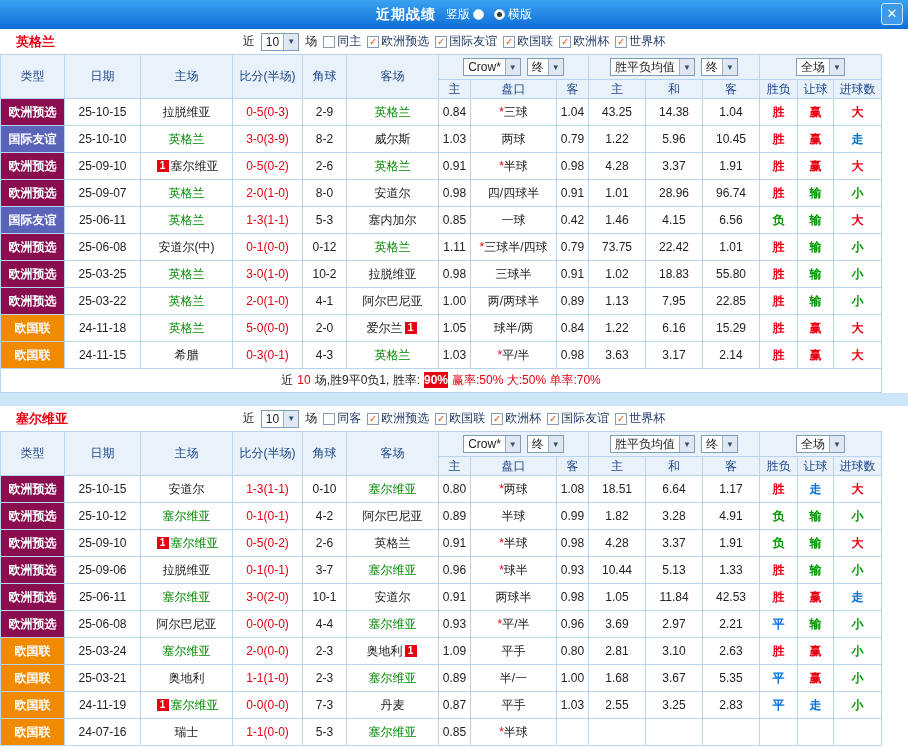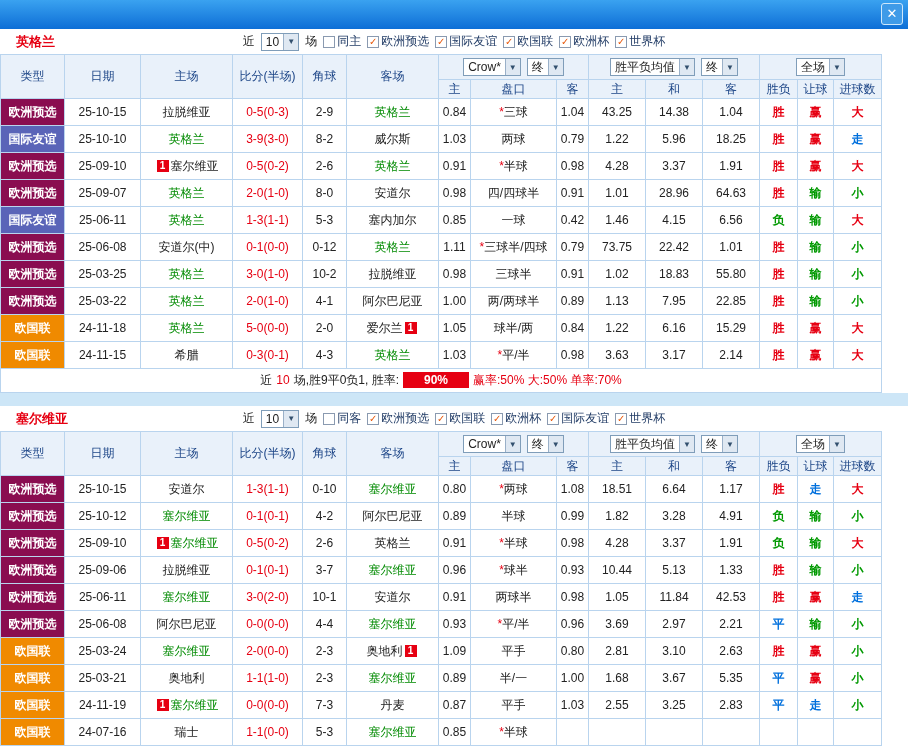--- a/index.html
+++ b/index.html
@@ -74,27 +74,38 @@
   .res-green { color: #009900; }
   .res-blue { color: #0070dd; }
   .badge1 {
     display: inline-block; min-width: 12px; height: 12px; line-height: 12px;
     background: #e60012; color: #fff; font-size: 10px; font-weight: bold;
     margin: 0 2px; padding: 0 1px; vertical-align: 1px;
   }
   tr.summary td { height: 24px; }
   .summary-cell span { margin: 0 2px; }
   .sum-red { color: #e60012; }
-  .sum-badge { background: #e60012; color: #fff; padding: 1px 21px; font-weight: bold; }
+  .sum-badge { background: #e60012; color: #fff; padding: 1px 0; font-weight: bold; }
   .gap-strip { height: 13px; background: #cde6f7; }
 </style>
 </head>
 <body>
 
 <div class="titlebar">
+  <div class="title-cluster">
+    <span class="win-title">近期战绩</span>
+    <span class="radio-item">
+      <span class="radio-label">竖版</span>
+      <span class="radio-circle"></span>
+    </span>
+    <span class="radio-item">
+      <span class="radio-circle checked"></span>
+      <span class="radio-label">横版</span>
+    </span>
+  </div>
   <div class="close-btn">✕</div>
 </div>
 
 <div id="sections">
     <div class="band">
       <span class="team-name">英格兰</span>
       <div class="filters">
         <span class="flabel">近</span>
         <span class="dd">
           <span>10</span>
@@ -213,29 +224,29 @@
           <td>14.38</td>
           <td>1.04</td>
           <td class="res res-red">胜</td>
           <td class="res res-red">赢</td>
           <td class="res res-red">大</td>
         </tr>
         <tr>
           <td class="type-cell" style="background: rgb(90, 100, 184);">国际友谊</td>
           <td>25-10-10</td>
           <td><span class="t-green">英格兰</span></td>
-          <td class="score">3-9(3-0)</td>
+          <td class="score">3-0(3-9)</td>
           <td>8-2</td>
           <td><span>威尔斯</span></td>
           <td>1.03</td>
           <td><span>两球</span></td>
           <td>0.79</td>
           <td>1.22</td>
           <td>5.96</td>
-          <td>18.25</td>
+          <td>10.45</td>
           <td class="res res-red">胜</td>
           <td class="res res-red">赢</td>
           <td class="res res-blue">走</td>
         </tr>
         <tr>
           <td class="type-cell" style="background: rgb(138, 13, 80);">欧洲预选</td>
           <td>25-09-10</td>
           <td><span class="badge1">1</span><span>塞尔维亚</span></td>
           <td class="score">0-5(0-2)</td>
           <td>2-6</td>
@@ -255,21 +266,21 @@
           <td>25-09-07</td>
           <td><span class="t-green">英格兰</span></td>
           <td class="score">2-0(1-0)</td>
           <td>8-0</td>
           <td><span>安道尔</span></td>
           <td>0.98</td>
           <td><span>四/四球半</span></td>
           <td>0.91</td>
           <td>1.01</td>
           <td>28.96</td>
-          <td>64.63</td>
+          <td>96.74</td>
           <td class="res res-red">胜</td>
           <td class="res res-green">输</td>
           <td class="res res-green">小</td>
         </tr>
         <tr>
           <td class="type-cell" style="background: rgb(90, 100, 184);">国际友谊</td>
           <td>25-06-11</td>
           <td><span class="t-green">英格兰</span></td>
           <td class="score">1-3(1-1)</td>
           <td>5-3</td>

